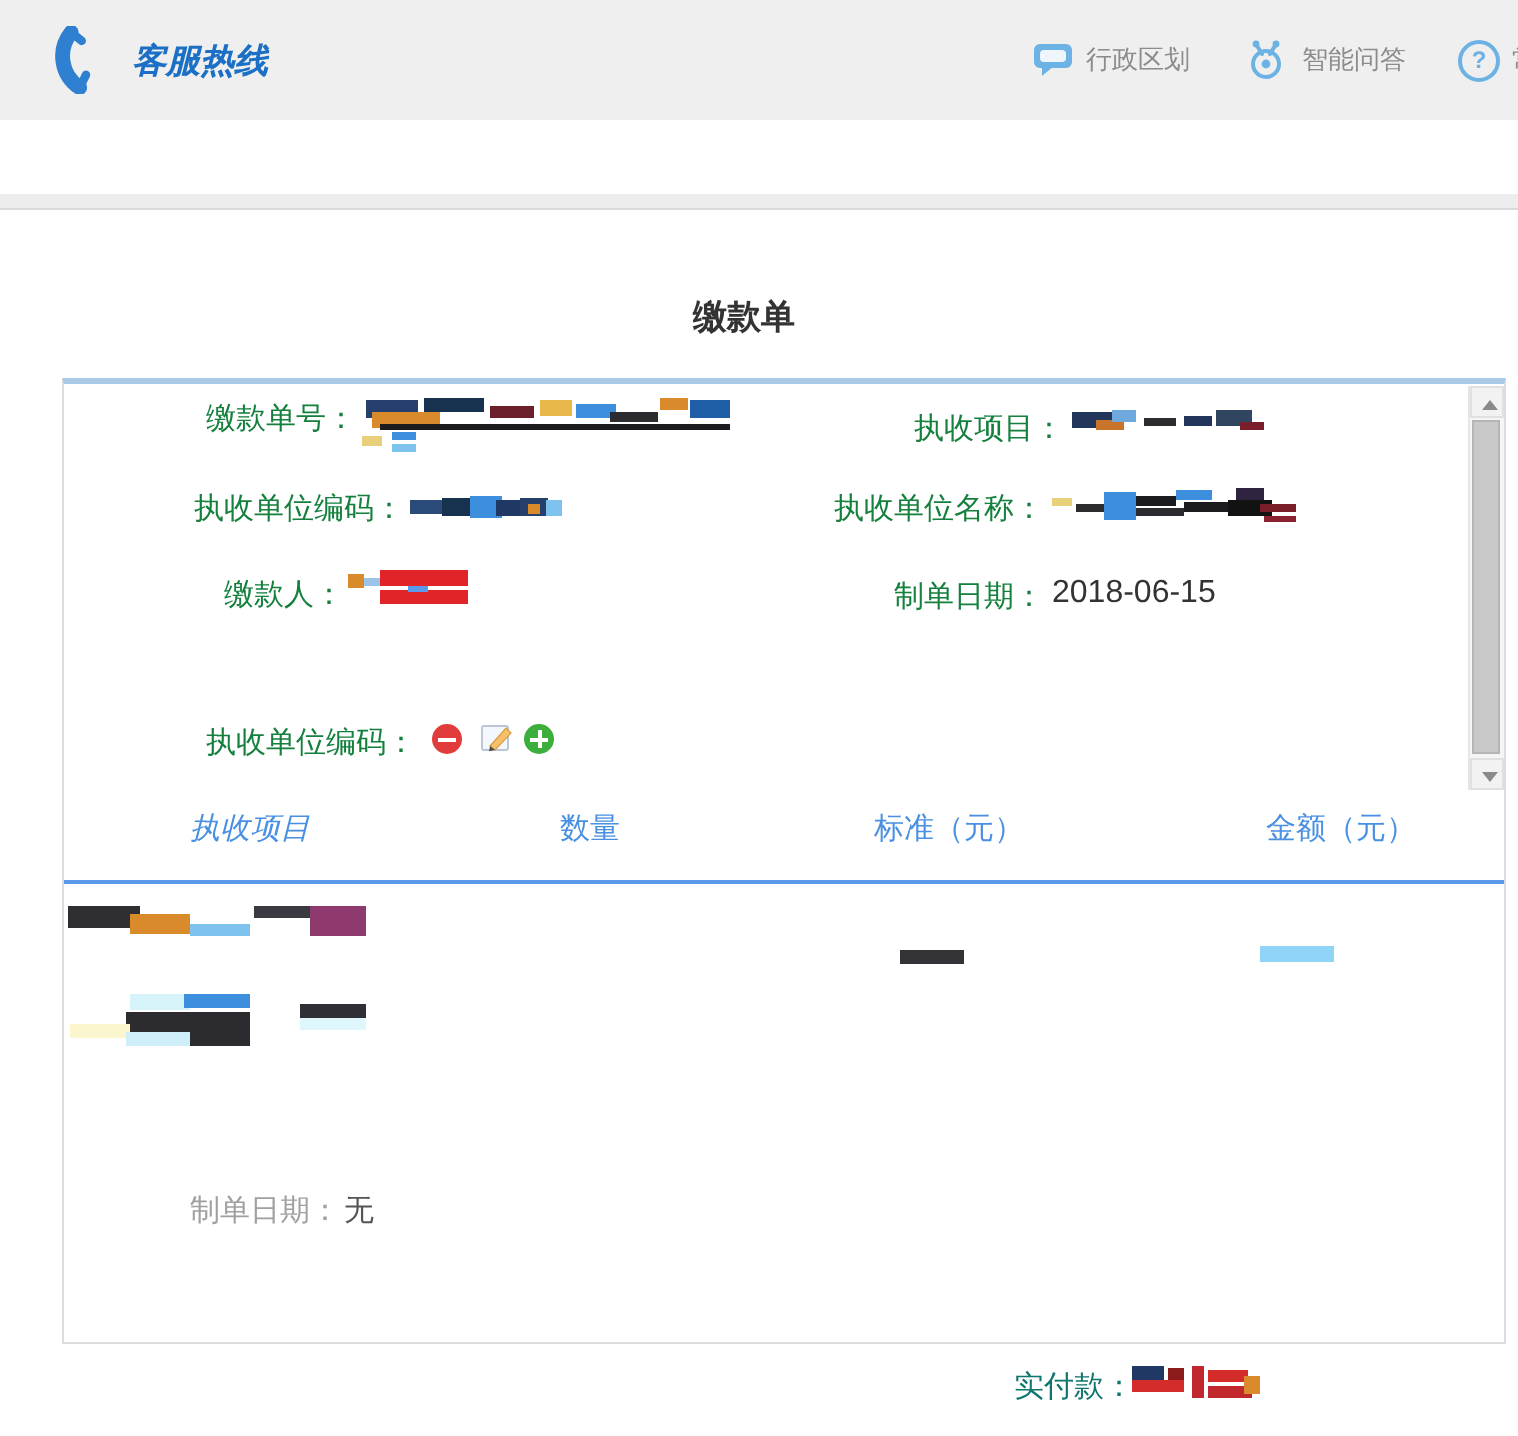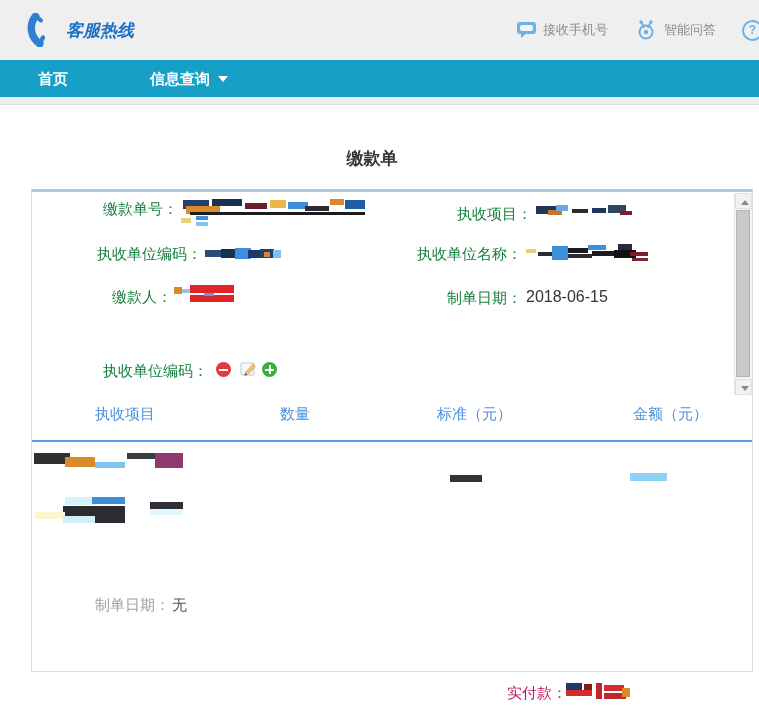--- a/index.html
+++ b/index.html
@@ -49,21 +49,21 @@
   .extra-value{position:absolute;left:140px;top:404px;font-size:15px;color:#555;}
   
   .scrollbar{position:absolute;right:0;top:1px;width:17px;height:202px;background:#f5f5f5;border-left:1px solid #e6e6e6;}
   .sb-btn{position:absolute;left:0;width:17px;height:16px;background:#f2f2f2;border:1px solid #e0e0e0;box-sizing:border-box;cursor:pointer;}
   .sb-up{top:0;}
   .sb-down{bottom:0;}
   .sb-up::after{content:"";position:absolute;left:4.5px;top:6px;width:0;height:0;border-left:4px solid transparent;border-right:4px solid transparent;border-bottom:5px solid #8a8a8a;}
   .sb-down::after{content:"";position:absolute;left:4.5px;top:6px;width:0;height:0;border-left:4px solid transparent;border-right:4px solid transparent;border-top:5px solid #8a8a8a;}
   .sb-thumb{position:absolute;left:1px;top:17px;width:14px;height:167px;background:#c9c9c9;border:1px solid #b5b5b5;box-sizing:border-box;cursor:grab;}
   
-  .pay-label{position:absolute;left:507px;top:684px;font-size:15px;color:#be185d;}
+  .pay-label{position:absolute;left:507px;top:684px;font-size:15px;color:#0f766e;}
   .confirm-btn{
     position:absolute;left:655px;top:676px;width:91px;height:33px;border:none;border-radius:4px;
     background:var(--button-orange,#fb9900);color:#fff;font-size:16px;font-weight:bold;
     font-family:inherit;cursor:pointer;letter-spacing:1px;
   }
 </style>
 </head>
 <body>
 
 <div id="app">
@@ -76,46 +76,40 @@
     </svg>
     <span class="hotline-label">客服热线</span>
 
     <div class="toplinks">
       <span class="toplink">
         <svg width="21" height="18" viewBox="0 0 21 18">
           <rect x="1" y="1" width="19" height="12" rx="3" fill="#6cb2e4"></rect>
           <path d="M5 12 L5 17 L11 12 Z" fill="#6cb2e4"></path>
           <rect x="4" y="4" width="13" height="6" rx="2" fill="#eef6fc"></rect>
         </svg>
-        <span>接收手机号</span>
+        <span>行政区划</span>
       </span>
       <span class="toplink">
         <svg width="24" height="22" viewBox="0 0 24 22">
           <circle cx="12" cy="13" r="6.5" fill="none" stroke="#6cb2e4" stroke-width="2"></circle>
           <path d="M7 3 L10 8 M17 3 L14 8" stroke="#6cb2e4" stroke-width="2" stroke-linecap="round"></path>
           <circle cx="7" cy="3" r="1.7" fill="#6cb2e4"></circle>
           <circle cx="17" cy="3" r="1.7" fill="#6cb2e4"></circle>
           <circle cx="12" cy="13" r="2.2" fill="#6cb2e4"></circle>
         </svg>
         <span>智能问答</span>
       </span>
       <span class="toplink">
         <span class="q-circle">?</span>
         <span>常</span>
       </span>
     </div>
   </div>
 
   
-  <div class="nav">
-    <span class="nav-item nav-home">首页</span>
-    <span class="nav-item nav-query">
-      <span>信息查询</span><span class="caret"></span>
-    </span>
-  </div>
   <div class="nav-strip"></div>
 
   
   <div class="page-title">缴款单</div>
 
   
   <div class="panel">
 
     
     <span class="f-label" style="right:574px;top:8px;">缴款单号：</span>
@@ -194,21 +188,21 @@
     <span class="circle-ic plus-ic" style="left:230px;top:170px;"></span>
 
     
     <div class="scrollbar">
       <div class="sb-btn sb-up"></div>
       <div class="sb-thumb"></div>
       <div class="sb-btn sb-down"></div>
     </div>
 
     
-    <span class="th" style="left:63px;">执收项目</span>
+    <span class="th" style="left:63px;font-style:italic;">执收项目</span>
     <span class="th" style="left:248px;">数量</span>
     <span class="th" style="left:405px;">标准（元）</span>
     <span class="th" style="left:601px;">金额（元）</span>
     <div class="blue-line"></div>
 
     
     <span>
       <i class="rb" style="left:2px;top:261px;width:36px;height:11px;background:#2e2e33;"></i>
       <i class="rb" style="left:33px;top:265px;width:30px;height:10px;background:#d98a2b;"></i>
       <i class="rb" style="left:63px;top:270px;width:30px;height:6px;background:#7ec3f0;"></i>

